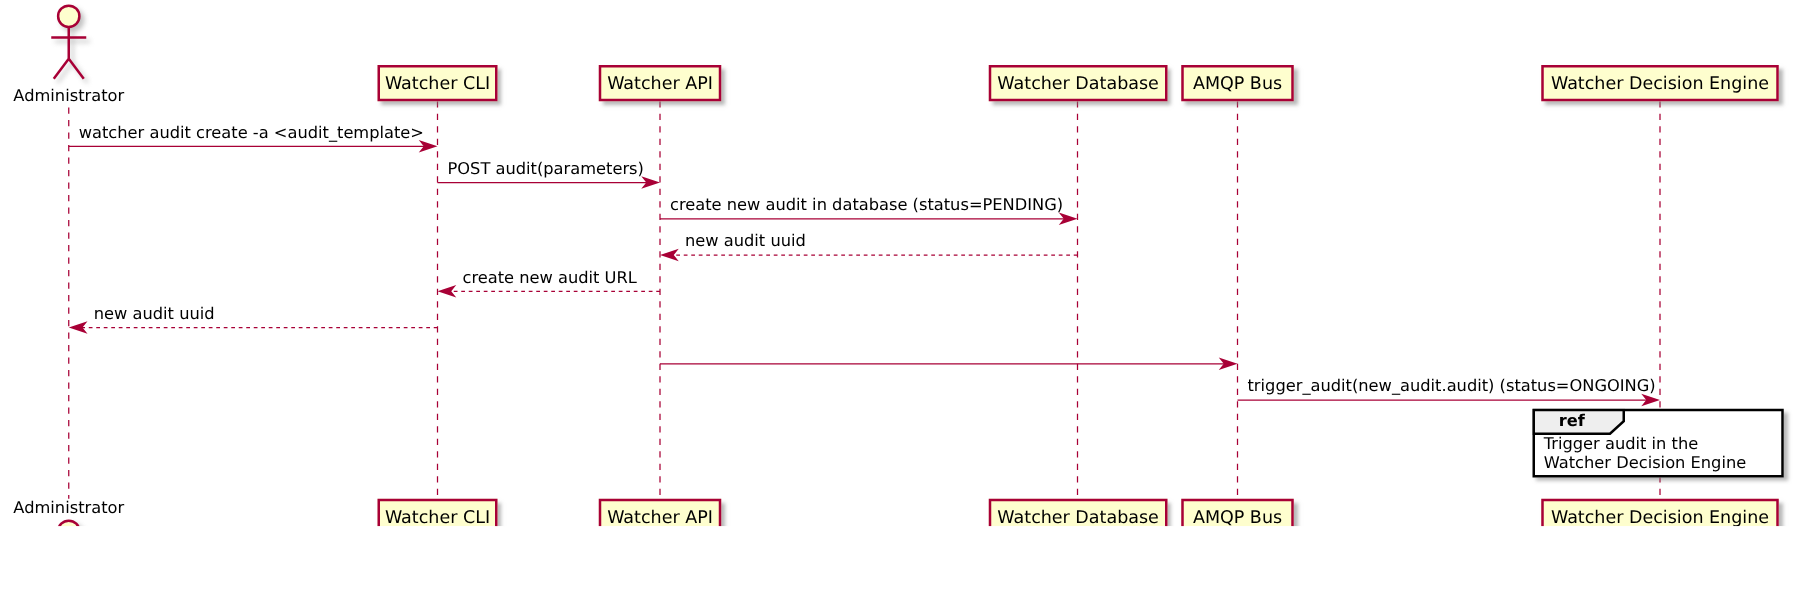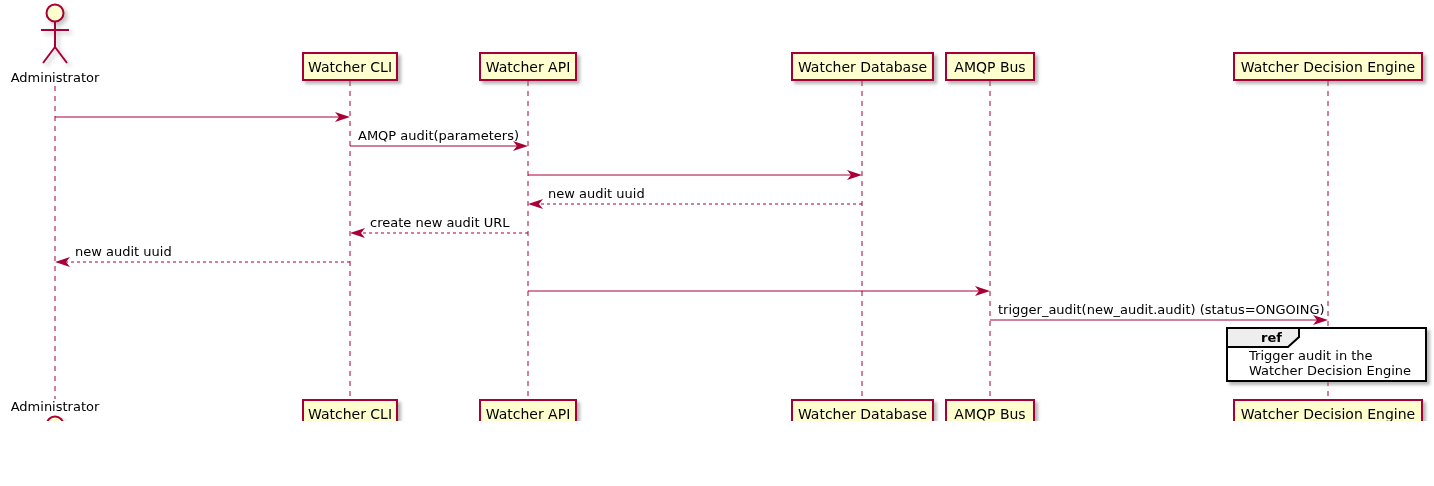--- a/index.html
+++ b/index.html
@@ -31,22 +31,22 @@
   }
   .mlabel{position:absolute;font-size:13px;white-space:nowrap;}
   .refbox{
     position:absolute;left:1226px;top:327px;width:201px;height:55px;
     box-sizing:border-box;border:2px solid var(--ref-border,#000);
     background:var(--ref-fill,#fff);
     box-shadow:3px 3px 3px rgba(125,125,125,.55);
   }
   .ref-header{position:absolute;left:-2px;top:-2px;width:76px;height:22px;}
   .ref-pent{fill:var(--ref-header-fill,#EEEEEE);stroke:var(--ref-border,#000);stroke-width:2;}
-  .ref-keyword{position:absolute;left:33px;top:1px;font-size:13px;font-weight:bold;}
-  .ref-body{position:absolute;left:21px;top:19px;font-size:13px;line-height:15px;}
+  .ref-keyword{position:absolute;left:19px;top:1px;font-size:13px;font-weight:bold;}
+  .ref-body{position:absolute;left:7px;top:19px;font-size:13px;line-height:15px;}
 </style>
 </head>
 <body>
 
 <div id="diagram">
 
   <svg id="wires" width="1434" height="486">
 
     <line class="lifeline" x1="55" y1="86" x2="55" y2="399"></line>
     <line class="lifeline" x1="350" y1="81" x2="350" y2="399"></line>
@@ -114,21 +114,23 @@
   <div class="pbox" style="left:791px;top:52px;width:143px;">Watcher Database</div>
   <div class="pbox" style="left:945px;top:52px;width:90px;">AMQP Bus</div>
   <div class="pbox" style="left:1233px;top:52px;width:190px;">Watcher Decision Engine</div>
 
   <div class="pbox" style="left:302px;top:399px;width:96px;">Watcher CLI</div>
   <div class="pbox" style="left:479px;top:399px;width:98px;">Watcher API</div>
   <div class="pbox" style="left:791px;top:399px;width:143px;">Watcher Database</div>
   <div class="pbox" style="left:945px;top:399px;width:90px;">AMQP Bus</div>
   <div class="pbox" style="left:1233px;top:399px;width:190px;">Watcher Decision Engine</div>
 
-  <div class="mlabel" style="left:358px;top:128px;">AMQP audit(parameters)</div>
+  <div class="mlabel" style="left:63px;top:99px;">watcher audit create -a &lt;audit_template&gt;</div>
+  <div class="mlabel" style="left:358px;top:128px;">POST audit(parameters)</div>
+  <div class="mlabel" style="left:536px;top:157px;">create new audit in database (status=PENDING)</div>
   <div class="mlabel" style="left:548px;top:186px;">new audit uuid</div>
   <div class="mlabel" style="left:370px;top:215px;">create new audit URL</div>
   <div class="mlabel" style="left:75px;top:244px;">new audit uuid</div>
   <div class="mlabel" style="left:998px;top:302px;">trigger_audit(new_audit.audit) (status=ONGOING)</div>
 
   <div class="refbox">
     <svg class="ref-header" width="76" height="22">
       <path class="ref-pent" d="M1,1 H73 V10 L62,20 H1 Z"></path>
     </svg>
     <div class="ref-keyword">ref</div>

